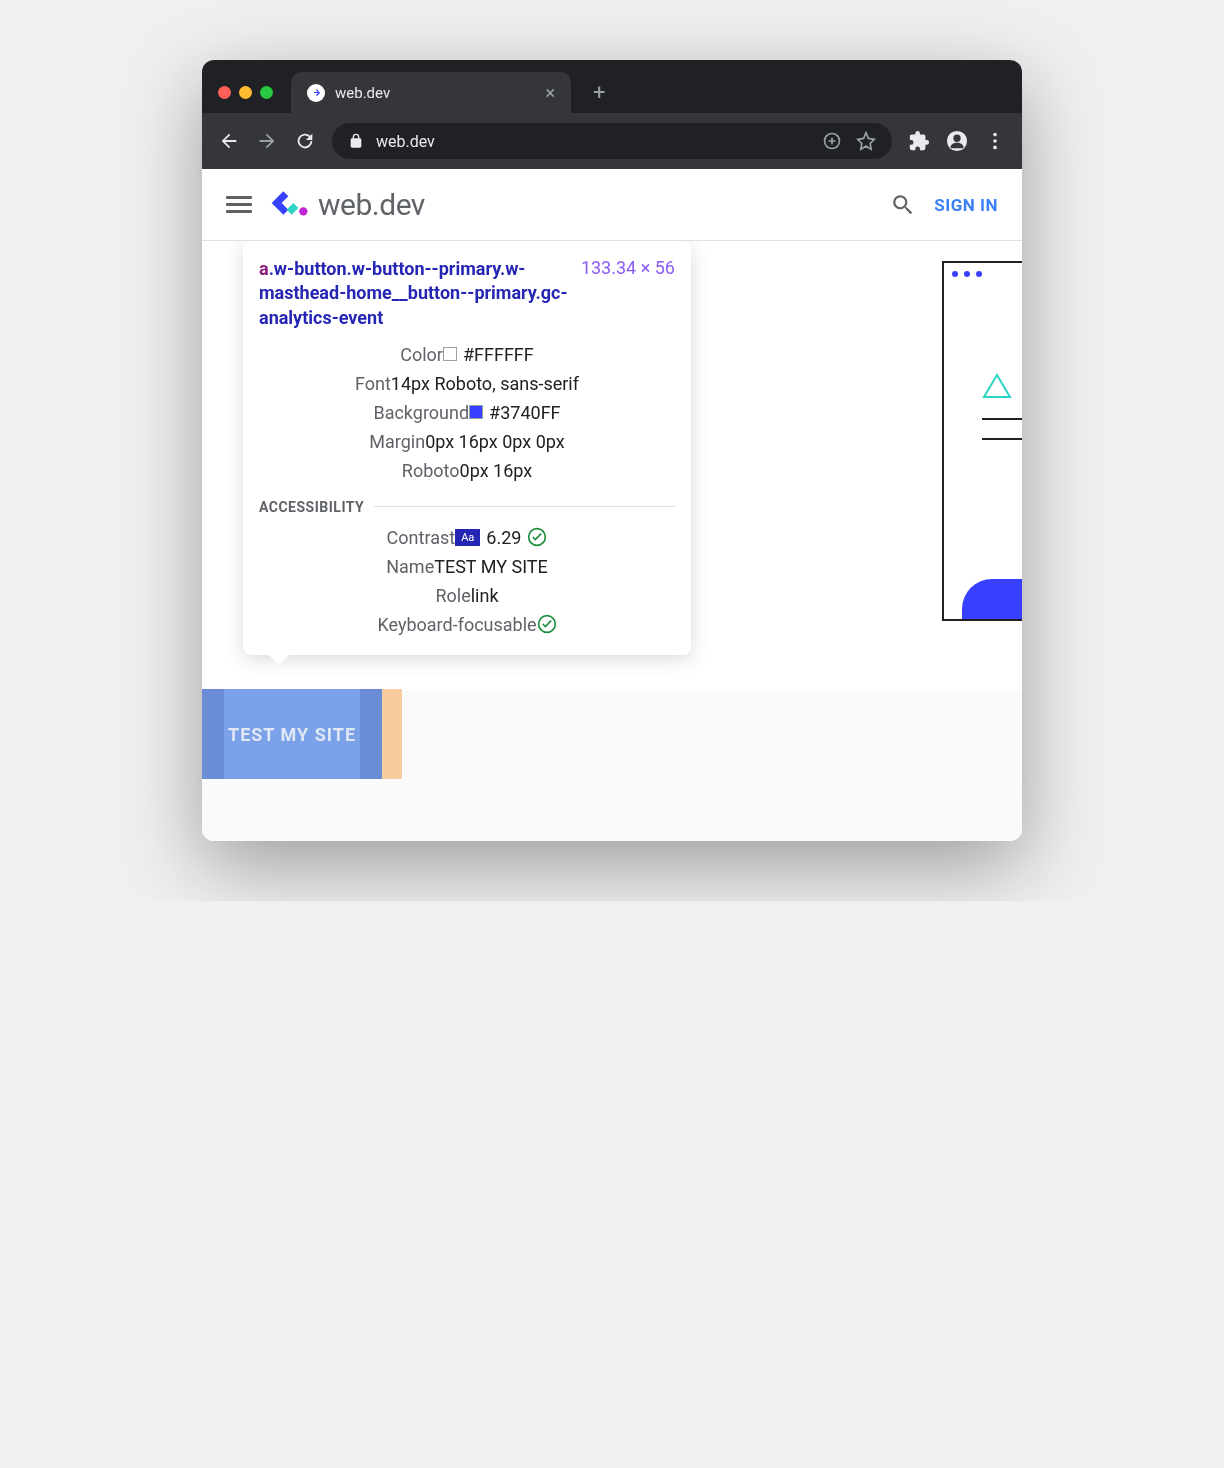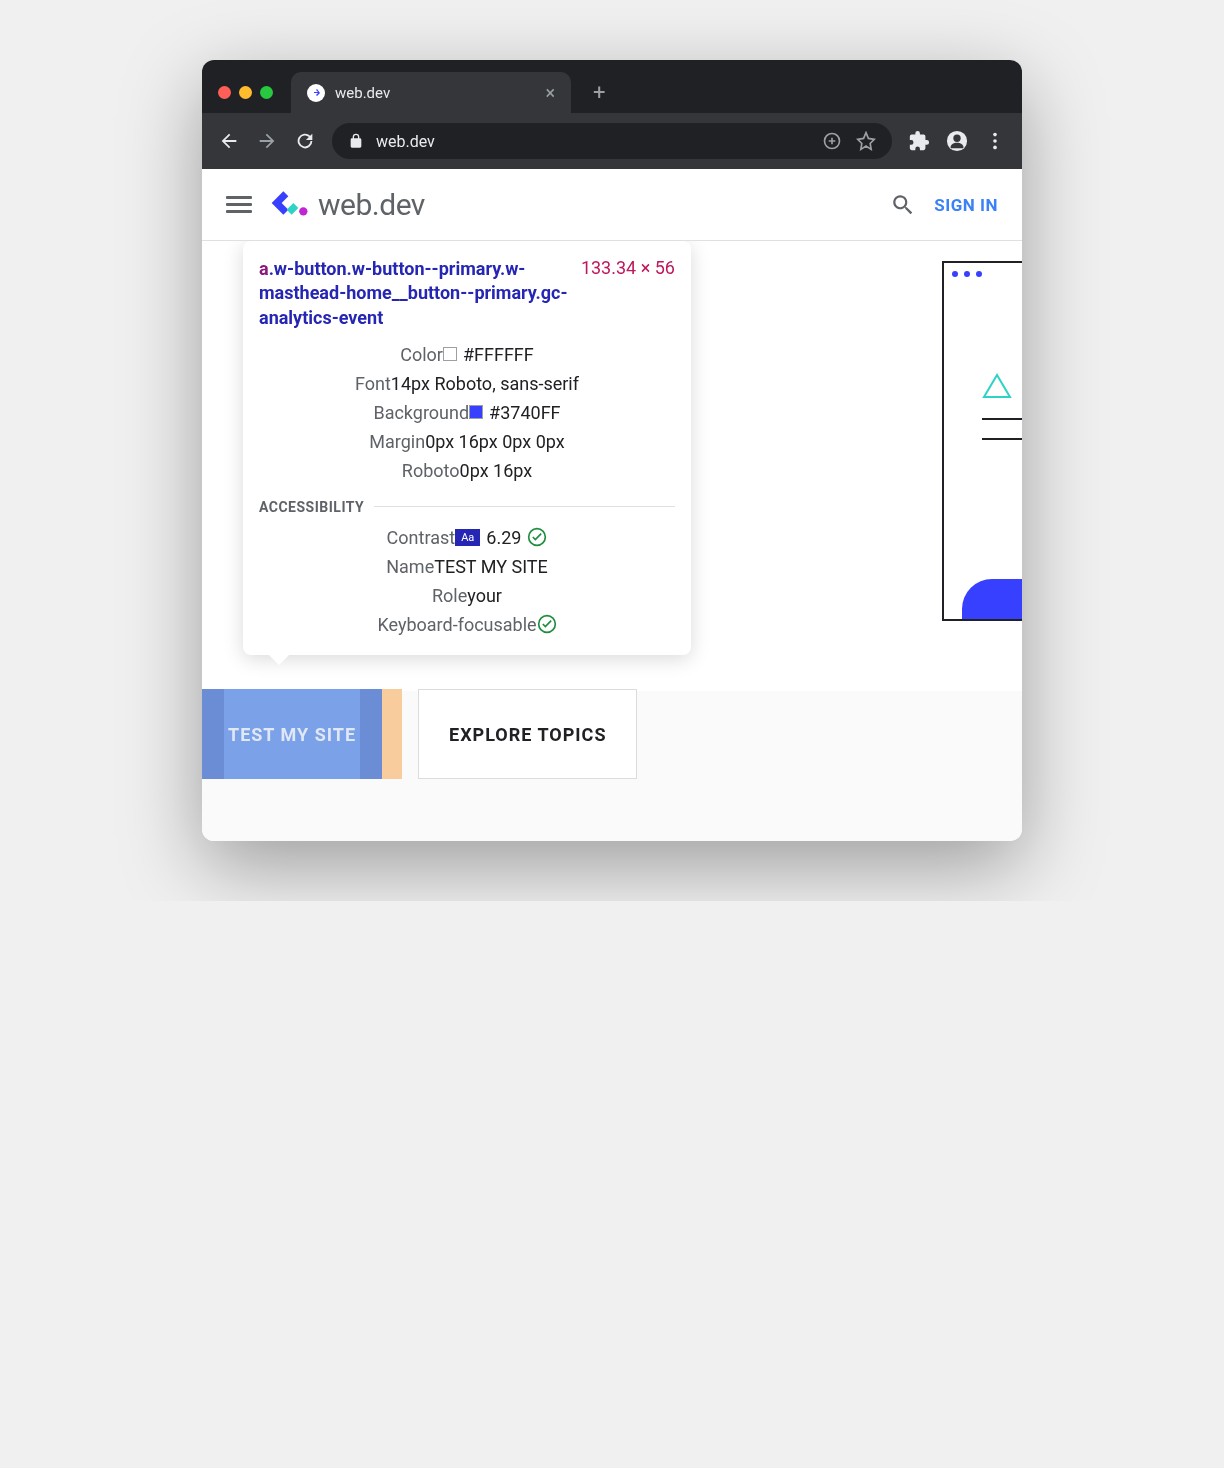--- a/index.html
+++ b/index.html
@@ -138,21 +138,21 @@
       position: absolute;
       bottom: -10px;
       left: 26px;
       border: 10px solid transparent;
       border-top-color: #fff;
       border-bottom: none;
     }
     .tt-header { display: flex; gap: 12px; margin-bottom: 10px; }
     .tt-selector { color: #2626b5; font-weight: 700; line-height: 1.35; flex: 1; }
     .tt-selector .tag { color: #8a1b7a; }
-    .tt-dims { color: #be185d; white-space: nowrap; }
+    .tt-dims { color: #8b5cf6; white-space: nowrap; }
     .tt-row { display: flex; justify-content: center; padding: 4px 0; }
     .tt-val { color: #202124; display: flex; align-items: center; gap: 6px; }
     .swatch { width: 14px; height: 14px; border: 1px solid #9aa0a6; display: inline-block; }
     .tt-section {
       font-size: 14px;
       font-weight: 700;
       letter-spacing: 0.5px;
       color: #5f6368;
       margin: 14px 0 8px;
       display: flex;
@@ -363,39 +363,36 @@
               <path fill="none" stroke="#1e8e3e" stroke-width="2" d="M7 12l3 3 7-7"></path>
             </svg>
         </span>
       </div>
       <div class="tt-row">
         <span>Name</span>
         <span class="tt-val">TEST MY SITE</span>
       </div>
       <div class="tt-row">
         <span>Role</span>
-        <span class="tt-val">your</span>
+        <span class="tt-val">link</span>
       </div>
       <div class="tt-row">
         <span>Keyboard-focusable</span>
         <span class="tt-val">
           <svg class="check-icon" viewBox="0 0 24 24">
               <circle cx="12" cy="12" r="10" fill="none" stroke="#1e8e3e" stroke-width="2"></circle>
               <path fill="none" stroke="#1e8e3e" stroke-width="2" d="M7 12l3 3 7-7"></path>
             </svg>
         </span>
       </div>
     </div>
 
     <div class="btn-row">
       <div class="btn-highlight">
         <div class="pad-area"></div>
         <div class="content-area">TEST MY SITE</div>
         <div class="pad-area"></div>
         <div class="margin-area"></div>
       </div>
-      <div class="btn-outline">
-        <span>EXPLORE TOPICS</span>
-      </div>
     </div>
 
   </div>
 </div>
 
 </body></html>

